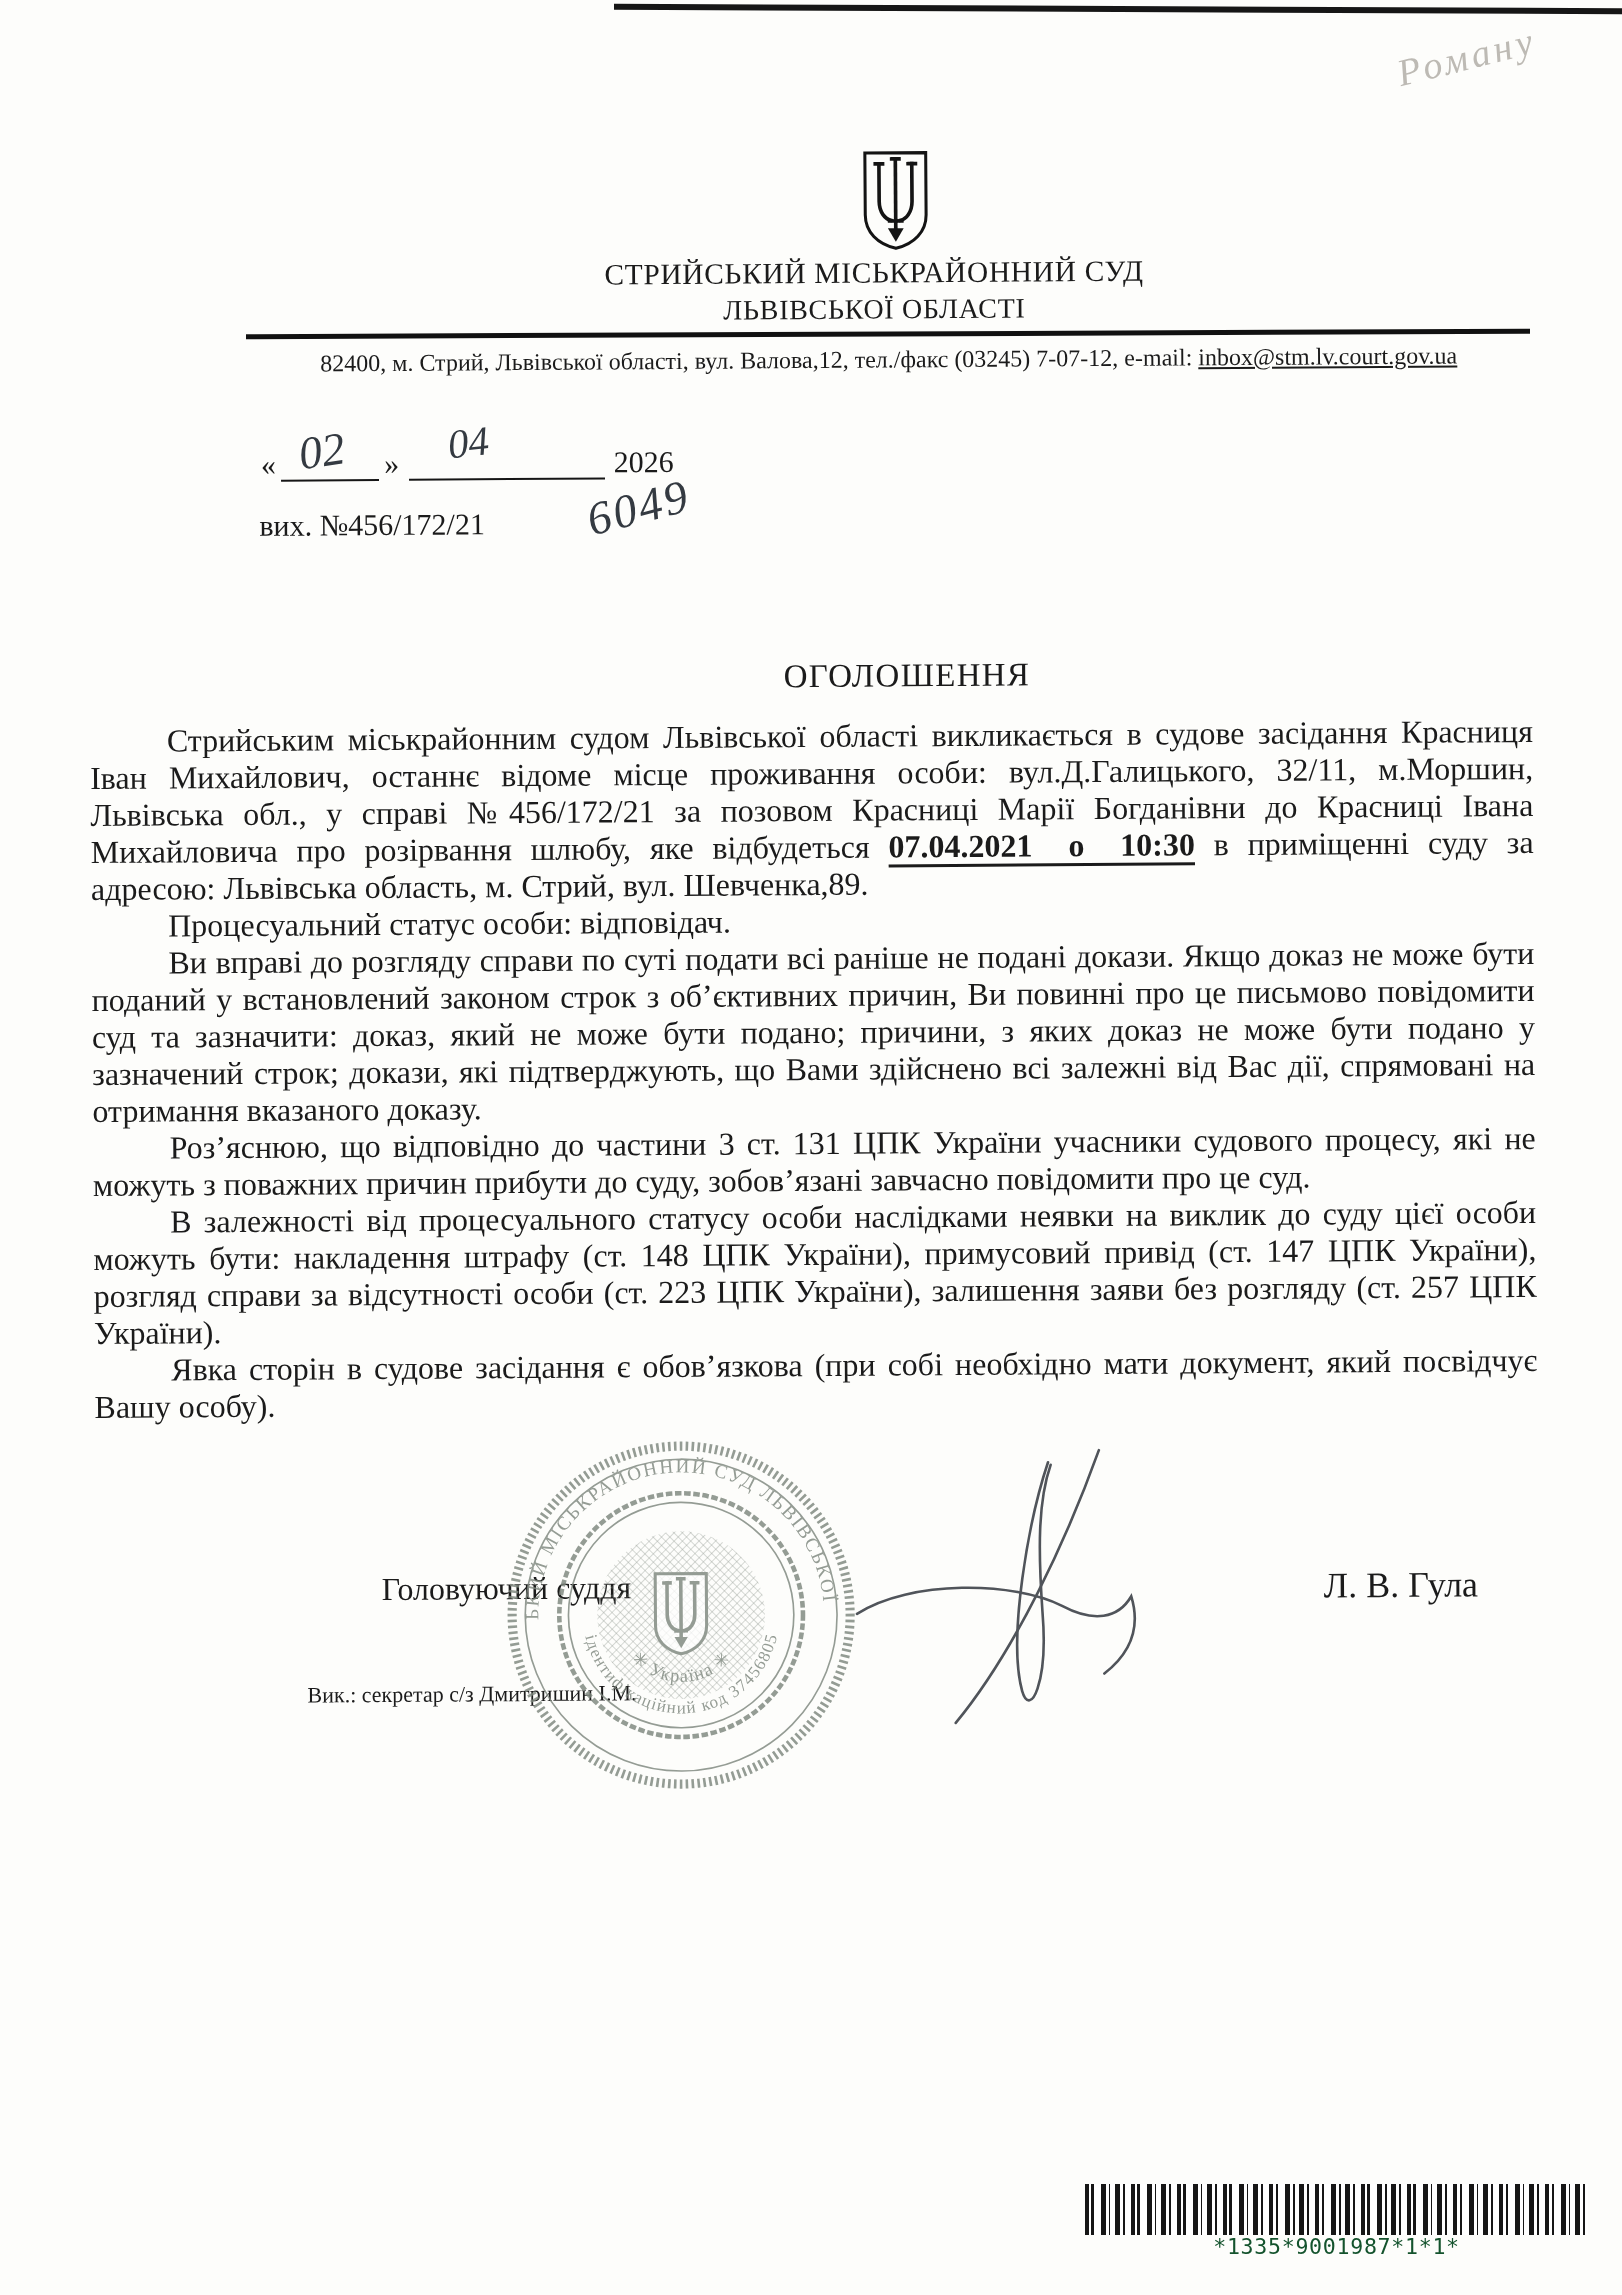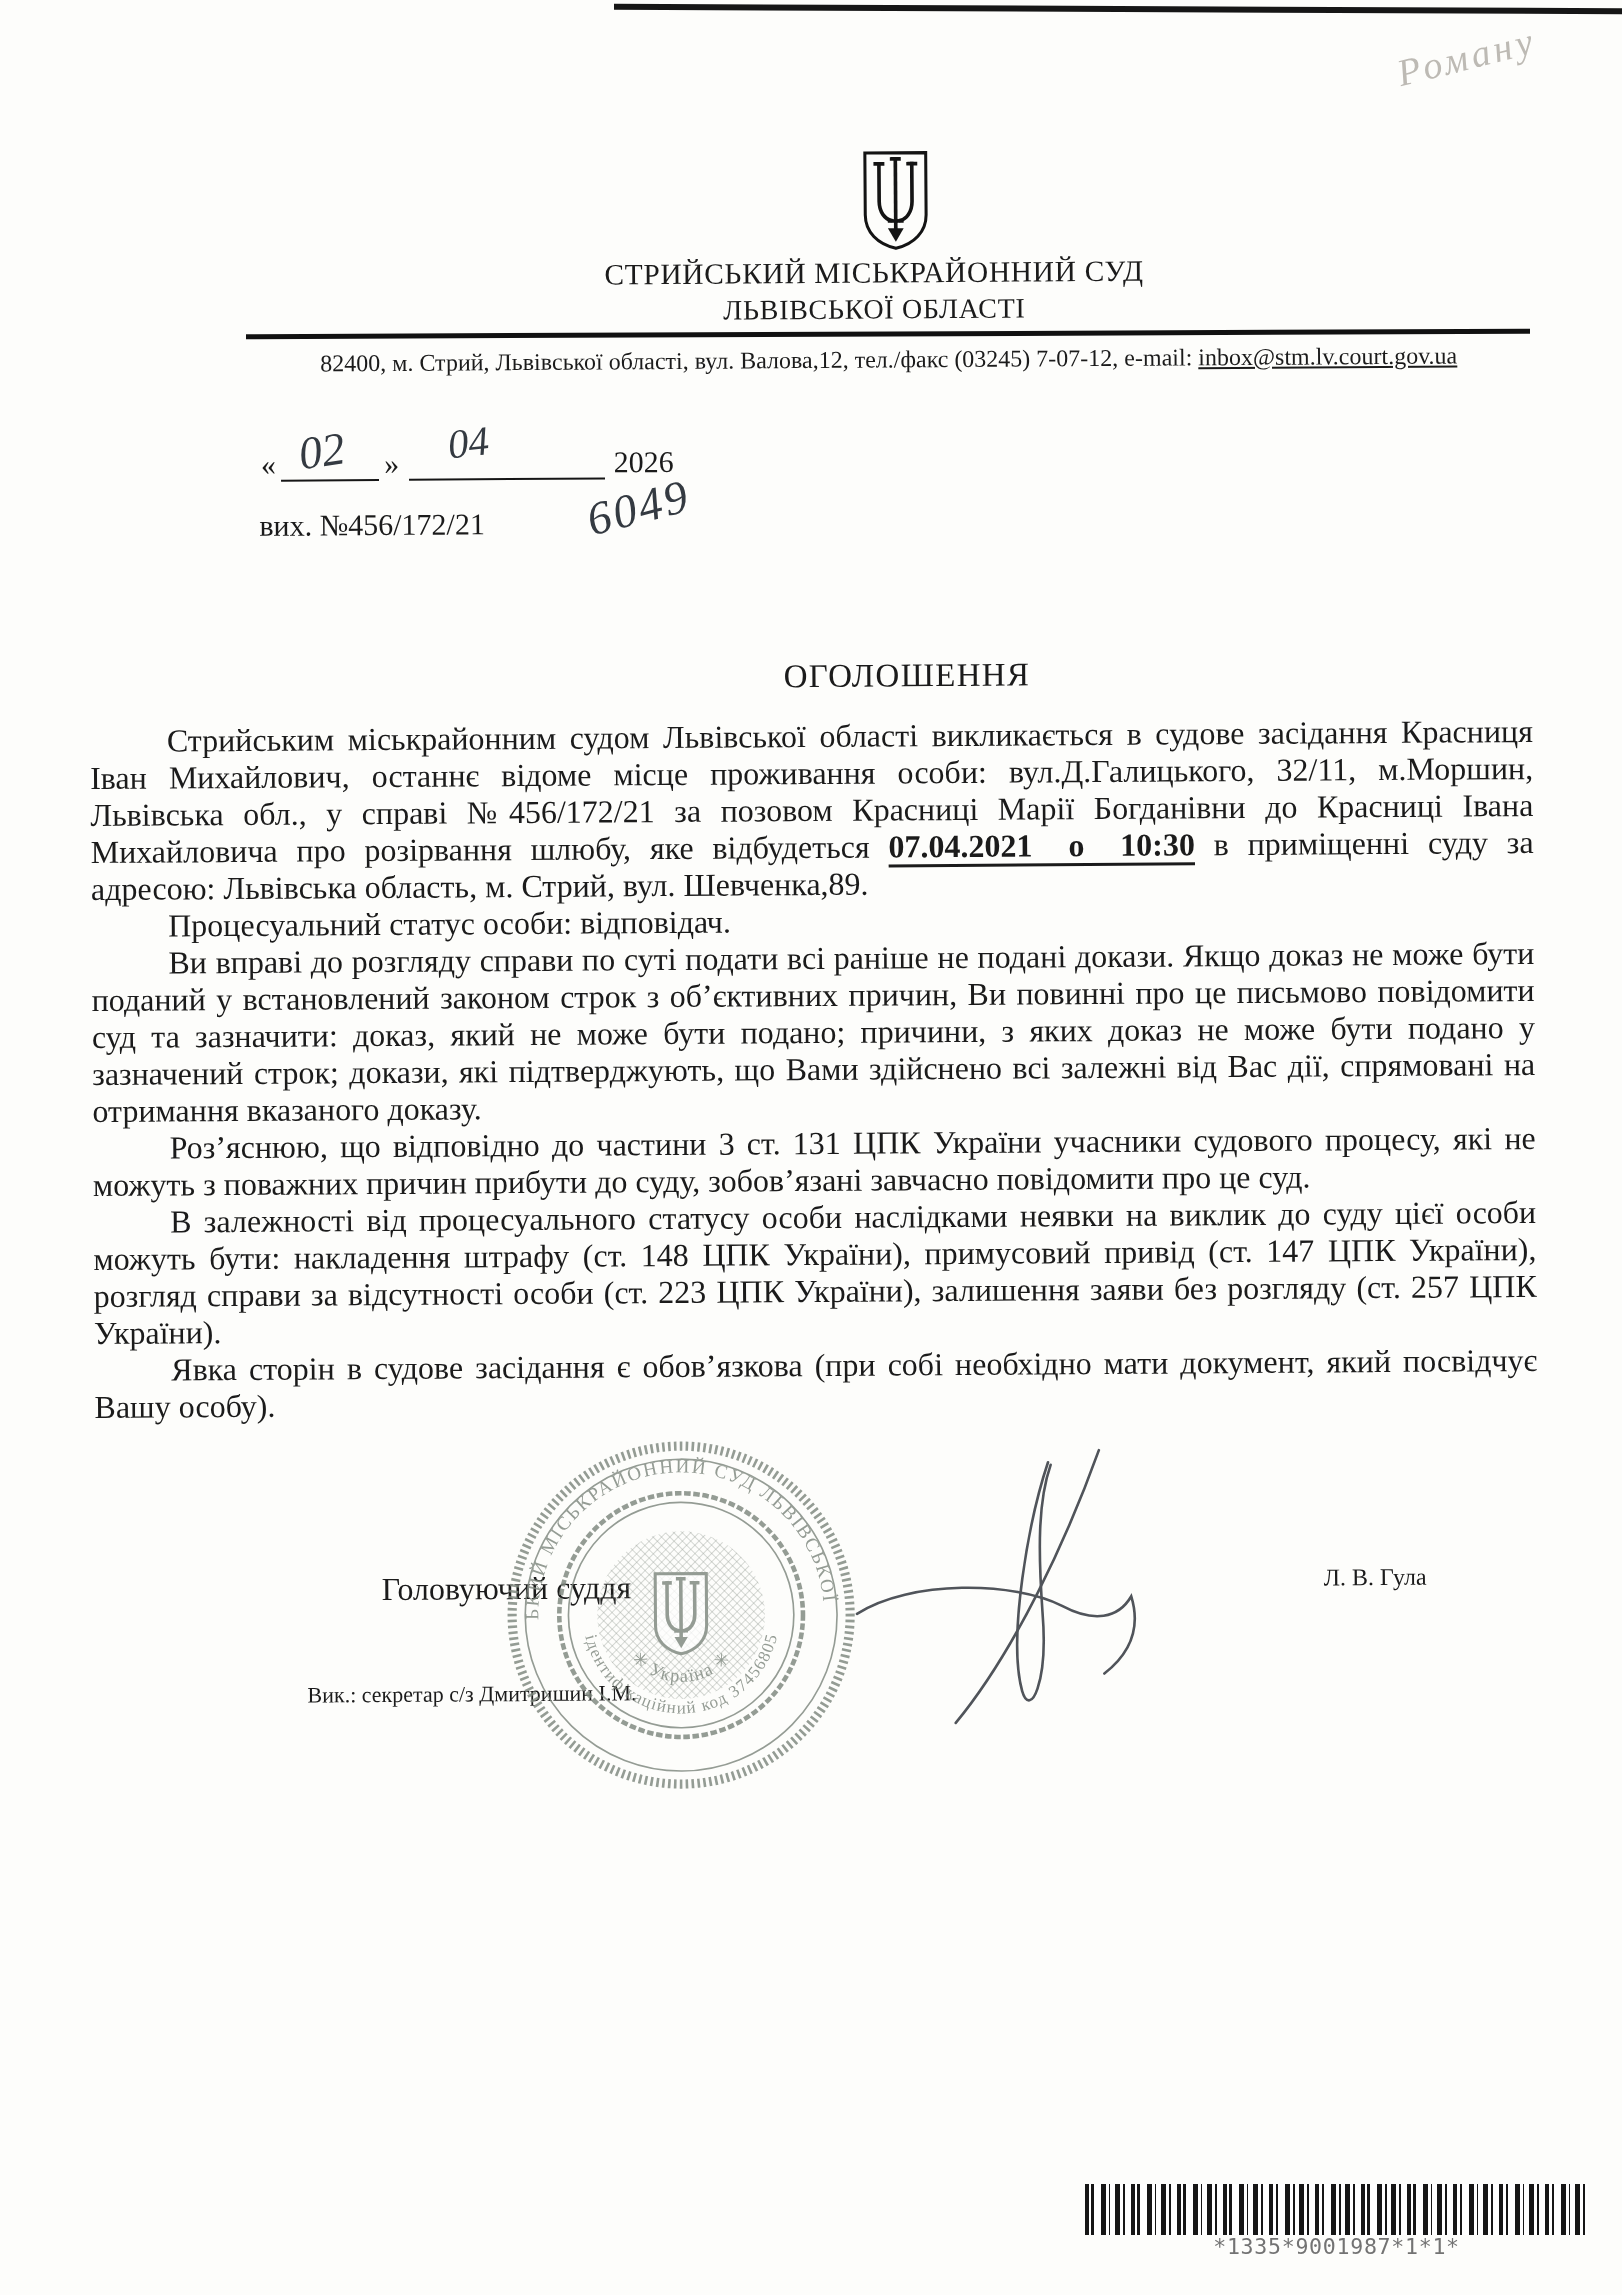--- a/index.html
+++ b/index.html
@@ -40,35 +40,35 @@
   
   .title{position:absolute;top:658px;left:183px;width:1453px;text-align:center;
     font-size:33px;letter-spacing:1.3px;}
   .body{position:absolute;top:718px;left:92px;width:1443px;
     font-size:32px;line-height:37px;text-align:justify;}
   .body p{margin:0;text-indent:77px;}
   .hl{font-weight:bold;text-decoration:underline;text-decoration-thickness:3.3px;
     text-underline-offset:7.2px;word-spacing:17px;}
   
   .sig-role{position:absolute;top:1568px;left:378px;font-size:32px;}
-  .sig-name{position:absolute;top:1568px;left:1320px;font-size:24px;}
+  .sig-name{position:absolute;top:1568px;left:1320px;font-size:36px;}
   .clerk{position:absolute;top:1679px;left:303px;font-size:22px;}
   .stamp{position:absolute;left:499px;top:1436px;width:357px;height:357px;opacity:0.82;}
   .signature{position:absolute;left:815px;top:1443px;width:340px;height:294px;}
   
   .barcode{position:absolute;left:1085px;top:2184px;width:503px;height:51px;
     background:repeating-linear-gradient(90deg,
       #161616 0 3.9px,#fff 3.9px 6.5px,
       #161616 6.5px 9.2px,#fff 9.2px 15.7px,
       #161616 15.7px 21px,#fff 21px 23.6px,
       #161616 23.6px 25.5px,#fff 25.5px 30px,
       #161616 30px 35px,#fff 35px 38px,
       #161616 38px 40px,#fff 40px 46px);}
   .barcode-label{position:absolute;left:1085px;top:2234px;width:503px;text-align:center;
-    font-family:"DejaVu Sans Mono", monospace;font-size:21.6px;letter-spacing:0.7px;color:#737373;}
+    font-family:"DejaVu Sans Mono", monospace;font-size:21.6px;letter-spacing:0.7px;color:#14532d;}
 </style>
 </head>
 <body>
 
 <div class="page">
 
   <div class="top-artifact"></div>
   <div class="pencil-note">Роману</div>
 
   <div class="doc">

